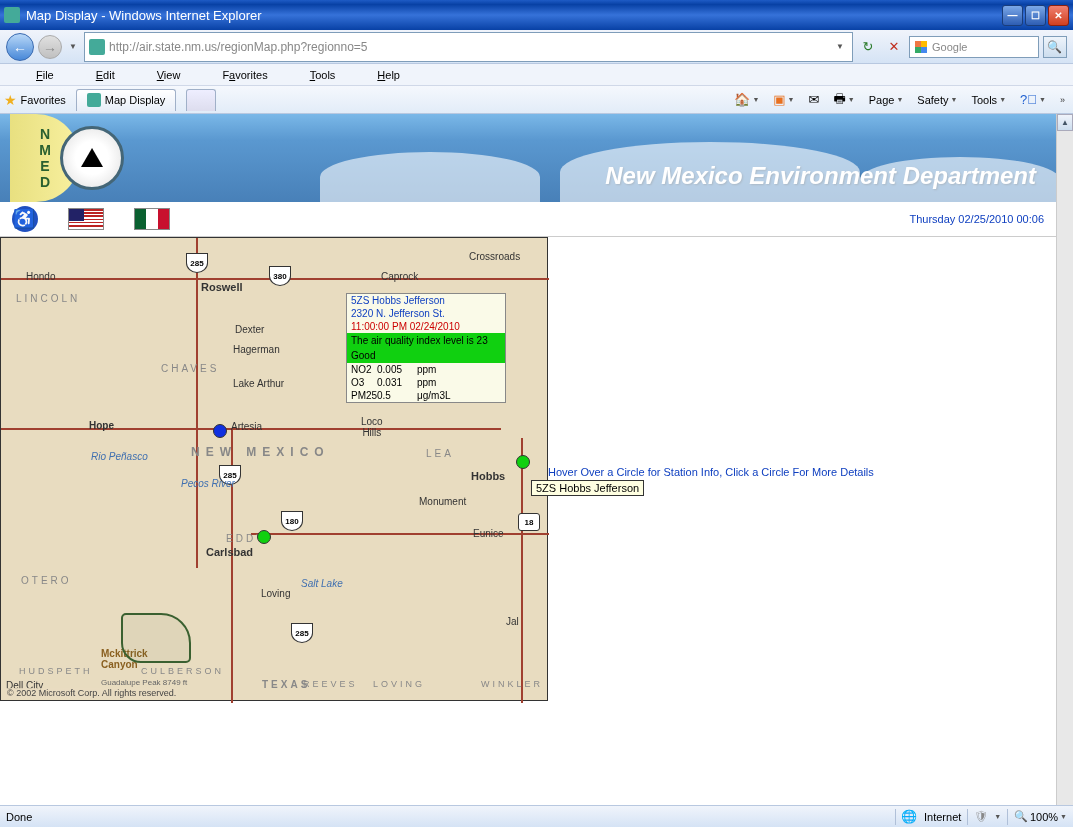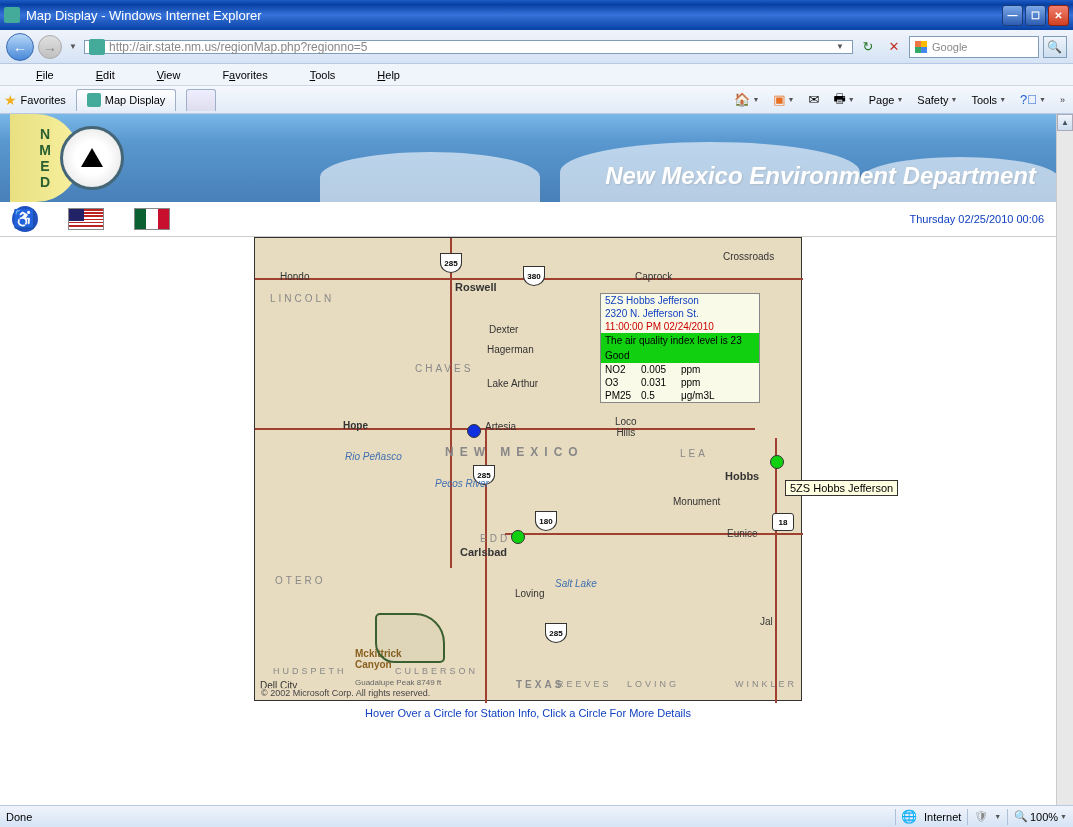--- a/index.html
+++ b/index.html
@@ -13,21 +13,21 @@
 .win-btn { width: 21px; height: 21px; border-radius: 3px; display: flex; align-items: center; justify-content: center; font-size: 10px; font-weight: bold; cursor: pointer; }
 .win-min, .win-max { background: linear-gradient(to bottom, #7ba8e8, #2d5db3); color: white; border: 1px solid #1a3d7a; }
 .win-close { background: linear-gradient(to bottom, #f08070, #d14020); color: white; border: 1px solid #8a2010; }
 
 
 .navbar { height: 34px; background: linear-gradient(to bottom, #f0f4fb, #d5e3f5); display: flex; align-items: center; padding: 0 6px; gap: 4px; border-bottom: 1px solid #b8c8e0; }
 .nav-btn { width: 28px; height: 28px; border-radius: 50%; display: flex; align-items: center; justify-content: center; cursor: pointer; font-size: 14px; }
 .nav-back { background: linear-gradient(to bottom, #b8d8f8, #4888d8); color: white; border: 1px solid #3a6ab0; }
 .nav-fwd { background: linear-gradient(to bottom, #e0e0e0, #c0c0c0); color: #888; border: 1px solid #aaa; width: 24px; height: 24px; }
 .nav-drop { width: 14px; height: 20px; display:flex; align-items:center; justify-content:center; color:#555; font-size:8px; cursor:pointer; }
-.address-bar { flex: 1; height: 14px; background: white; border: 1px solid #7f9db9; display: flex; align-items: center; padding: 0 4px; font-size: 12px; }
+.address-bar { flex: 1; height: 30px; background: white; border: 1px solid #7f9db9; display: flex; align-items: center; padding: 0 4px; font-size: 12px; }
 .addr-icon { width: 16px; height: 16px; background: #4a9; border-radius: 2px; margin-right: 4px; }
 .addr-text { flex: 1; color: #888; }
 .addr-drop { color: #555; font-size: 8px; padding: 0 4px; cursor: pointer; }
 .nav-icon-btn { width: 22px; height: 22px; display: flex; align-items: center; justify-content: center; cursor: pointer; font-size: 13px; }
 .search-box { width: 130px; height: 22px; background: white; border: 1px solid #7f9db9; display: flex; align-items: center; padding: 0 4px; font-size: 11px; color: #888; gap:4px; }
 .search-icon-g { width:14px; height:14px; display:flex; align-items:center; justify-content:center; }
 .search-btn { width: 24px; height: 22px; background: linear-gradient(to bottom, #eef4fb, #cde); border:1px solid #7f9db9; display:flex; align-items:center; justify-content:center; cursor:pointer; font-size:12px; color:#356; }
 
 
 .menubar { height: 22px; background: #f0f4fb; display: flex; align-items: center; padding: 0 8px; gap: 14px; font-size: 11px; border-bottom: 1px solid #d0d8e8; }
@@ -70,41 +70,41 @@
 .flag-mx div { flex:1; }
 .header-links { font-size: 11px; color: #1040c0; }
 .header-links a { color: #1040c0; text-decoration: none; cursor:pointer; }
 .header-date { margin-left: auto; font-size: 11px; color: #1040c0; }
 
 
 .site-nav { height: 19px; background: linear-gradient(to bottom, #f8faff, #e8eef8); border: 1px solid #b0b8d0; display: flex; align-items: center; padding: 0 8px; gap: 20px; font-size: 11px; margin: 0 5px; }
 .site-nav-item { cursor: pointer; }
 
 
-.map-wrap { display:flex; flex-direction:column; align-items:center; }
+.map-wrap { display:flex; flex-direction:row; align-items:center; }
 .map { width: 548px; height: 464px; border: 1px solid #333; background: #e8dcc0; position: relative; overflow: visible; margin-top: 0; }
 .road { position:absolute; background:#a04030; }
 .road-h { height:2px; }
 .road-v { width:2px; }
 .map-label { position:absolute; font-size:10px; color:#333; white-space:nowrap; }
 .map-label.bold { font-weight:bold; font-size:11px; }
 .map-label.county { color:#888; letter-spacing:3px; font-size:10px; }
 .map-label.state { color:#888; letter-spacing:6px; font-size:12px; font-weight:bold; }
 .map-label.blue { color:#4070b0; font-style:italic; }
 .shield { position:absolute; width:22px; height:18px; background:#fff; border:1px solid #333; border-radius:3px; font-size:8px; display:flex; align-items:center; justify-content:center; font-weight:bold; }
 .shield.us { border-radius: 0 0 50% 50%; height:20px; }
 .station-dot { position:absolute; width:14px; height:14px; border-radius:50%; border:1px solid #333; cursor:pointer; }
 .dot-blue { background:#1030e0; }
 .dot-green { background:#10d010; }
 .popup { position:absolute; background:#fafae8; border:1px solid #888; font-size:10px; width:160px; z-index:10; }
 .popup-row { padding: 1px 4px; }
 .popup-time { color:#c00; }
 .popup-aqi { background:#10d010; color:#000; padding:2px 4px; }
 .popup-meas { display:flex; padding:1px 4px; }
-.popup-meas span:nth-child(1){ width:36px; }
+.popup-meas span:nth-child(1){ width:26px; }
 .popup-meas span:nth-child(2){ width:40px; }
 .station-tip { position:absolute; background:#ffffe1; border:1px solid #333; font-size:11px; padding:1px 4px; white-space:nowrap; z-index:11; }
 .map-copy { position:absolute; bottom:2px; left:4px; font-size:9px; color:#444; background:rgba(232,220,192,0.8); padding:0 2px; }
 .map-caption { font-size:11px; color:#1040c0; margin-top:6px; }
 .park { position:absolute; border:2px solid #3a6030; background:rgba(60,100,50,0.05); }
 
 
 .statusbar { position:absolute; bottom:0; left:0; right:0; height:22px; background:linear-gradient(to bottom, #f0f4fb, #d5e3f5); border-top:1px solid #b8c8e0; display:flex; align-items:center; font-size:11px; padding:0 6px; gap:8px; }
 .status-sep { width:1px; height:16px; background:#b0c0d8; }
 .status-right { margin-left:auto; display:flex; align-items:center; gap:6px; }

